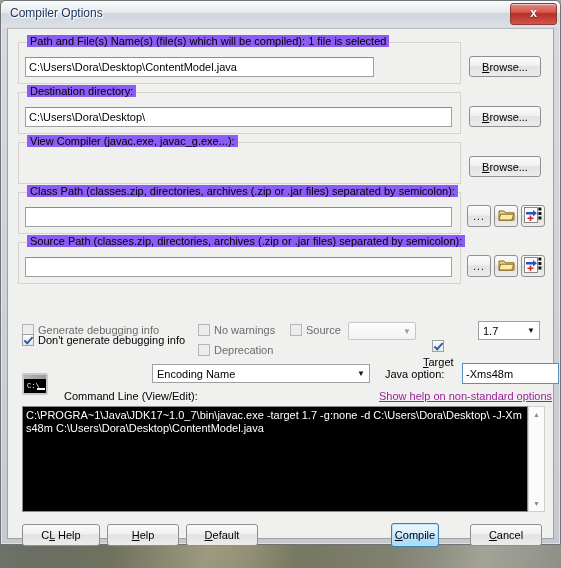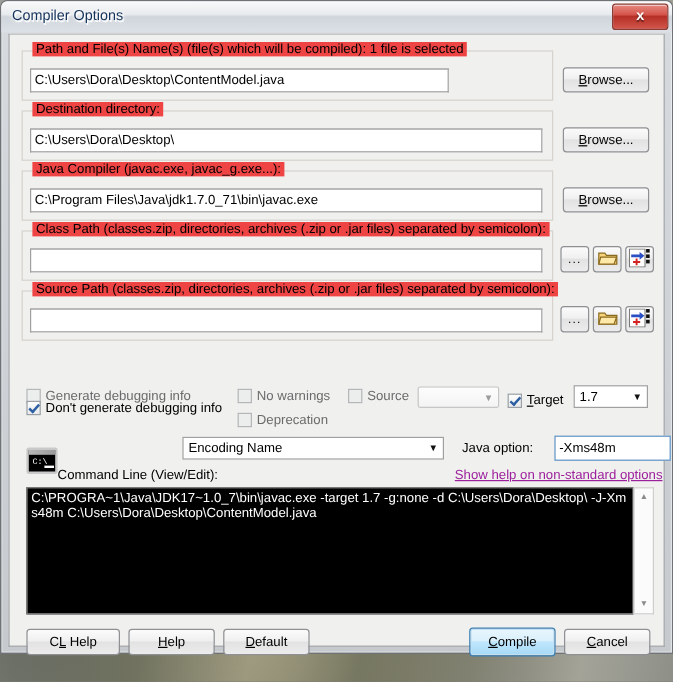--- a/index.html
+++ b/index.html
@@ -98,21 +98,21 @@
   .group {
     position: absolute;
     border: 1px solid #d6d3ce;
     background: transparent;
   }
   .group > legend,
   .glabel {
     position: absolute;
     top: -8px; left: 8px;
     padding: 0 3px;
-    background: #ef4444;
+    background: #8b5cf6;
     font-size: 11px;
     color: #000;
     white-space: nowrap;
   }
 
   
   .tf {
     position: absolute;
     box-sizing: border-box;
     border: 1px solid #a0a0a0;
@@ -305,23 +305,22 @@
     <input class="tf" style="left: 17px; top: 28px; width: 349px; height: 20px;" value="C:\Users\Dora\Desktop\ContentModel.java">
     <button class="btn" style="left:461px; top:27px; width:72px; height:21px;"><span class="u">B</span><span></span>rowse...</button>
 
     <div class="group" style="left:10px; top:63px; width:441px; height:40px;">
       <div class="glabel">Destination directory:</div>
     </div>
     <input class="tf" style="left: 17px; top: 78px; width: 427px; height: 20px;" value="C:\Users\Dora\Desktop\">
     <button class="btn" style="left:461px; top:77px; width:72px; height:21px;"><span class="u">B</span>rowse...</button>
 
     <div class="group" style="left:10px; top:113px; width:441px; height:40px;">
-      <div class="glabel">Java Compiler (javac.exe,  javac_g.exe...):</div>
-    </div>
-    <input class="tf" style="left: 17px; top: 128px; width: 427px; height: 20px;" value="C:\Program Files\Java\jdk1.7.0_71\bin\javac.exe">
+      <div class="glabel">View Compiler (javac.exe,  javac_g.exe...):</div>
+    </div>
     <button class="btn" style="left:461px; top:127px; width:72px; height:21px;"><span class="u">B</span>rowse...</button>
 
     <div class="group" style="left:10px; top:163px; width:441px; height:40px;">
       <div class="glabel">Class Path (classes.zip, directories, archives (.zip or .jar files) separated by semicolon):</div>
     </div>
     <input class="tf" style="left: 17px; top: 178px; width: 427px; height: 20px;" value="">
     <button class="btn icon" style="left:459px; top:176px; width:24px; height:22px;">
       <span style="font-size:10px;letter-spacing:1px;">...</span>
     </button>
     <button class="btn icon" style="left:486px; top:176px; width:24px; height:22px;">
@@ -390,53 +389,53 @@
       <span>Deprecation</span>
     </div>
     <div class="cb disabled" style="left:282px; top:295px;">
       <span class="box"></span>
       <span>Source</span>
     </div>
     <div class="combo disabled" style="left:340px; top:293px; width:68px; height:18px;">
       <span class="val"></span>
       <span class="arrow">▼</span>
     </div>
-    <div class="cb" style="left:415px; top:299px;">
+    <div class="cb" style="left:415px; top:311px;flex-direction:column;">
       <span class="box checked"></span>
       <span><span class="u">T</span>arget</span>
     </div>
     <div class="combo" style="left:470px; top:292px; width:62px; height:19px;">
       <span class="val">1.7</span>
       <span class="arrow">▼</span>
     </div>
 
     <div class="combo" style="left:144px; top:335px; width:218px; height:19px;">
       <span class="val">Encoding Name</span>
       <span class="arrow">▼</span>
     </div>
     <div class="lbl" style="left:377px; top:339px;">Java option:</div>
     <input class="tf focused" style="left: 436px; top: 334px; width: 97px; height: 21px; margin-left: 18px;" value="-Xms48m">
 
     <div class="cmdicon" style="left:14px; top:344px;">
       <div class="t"></div>
       <div class="p">C:\</div>
       <div class="us"></div>
     </div>
-    <div class="lbl" style="left:40px; top:361px;">Command Line (View/Edit):</div>
+    <div class="lbl" style="left:56px; top:361px;">Command Line (View/Edit):</div>
     <div class="link" style="left:371px; top:361px;">Show help on non-standard options</div>
 
     <div class="console" style="left:14px; top:377px; width:506px; height:106px;">
       <span>C:\PROGRA~1\Java\JDK17~1.0_7\bin\javac.exe -target 1.7 -g:none -d C:\Users\Dora\Desktop\ -J-Xms48m C:\Users\Dora\Desktop\ContentModel.java</span>
     </div>
     <div class="scrollv" style="left:520px; top:377px; height:106px;">
       <div class="ar up">▲</div>
       <div class="ar dn">▼</div>
     </div>
 
     <button class="btn" style="left:14px; top:495px; width:78px; height:22px;">C<span class="u">L</span> Help</button>
     <button class="btn" style="left:99px; top:495px; width:72px; height:22px;"><span class="u">H</span>elp</button>
     <button class="btn" style="left:178px; top:495px; width:72px; height:22px;"><span class="u">D</span>efault</button>
-    <button class="btn default" style="left:383px; top:494px; width:72px; height:24px;"><span class="u">C</span>ompile</button>
+    <button class="btn default" style="left:383px; top:494px; width:48px; height:24px;"><span class="u">C</span>ompile</button>
     <button class="btn" style="left:462px; top:495px; width:72px; height:22px;"><span class="u">C</span>ancel</button>
 
 
   </div>
 </div>
 
 </body></html>

